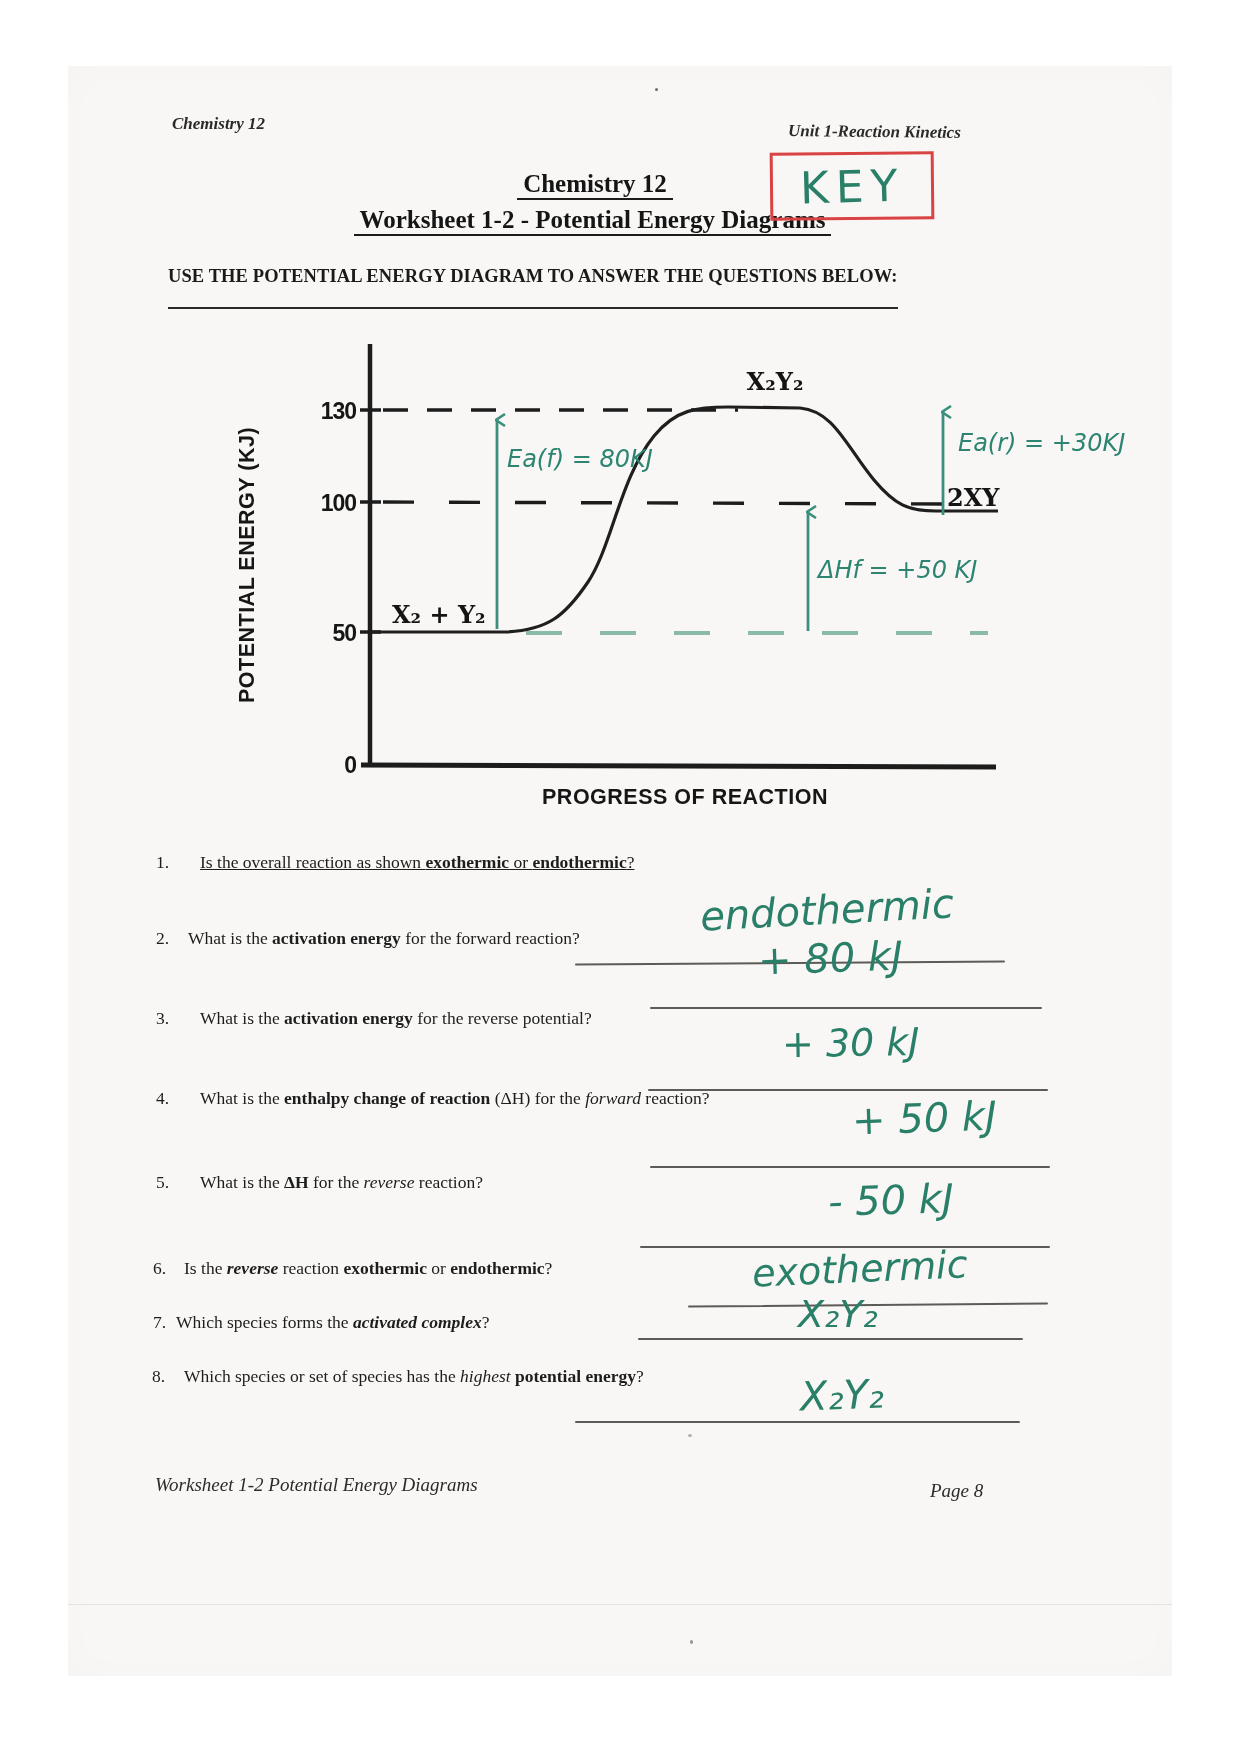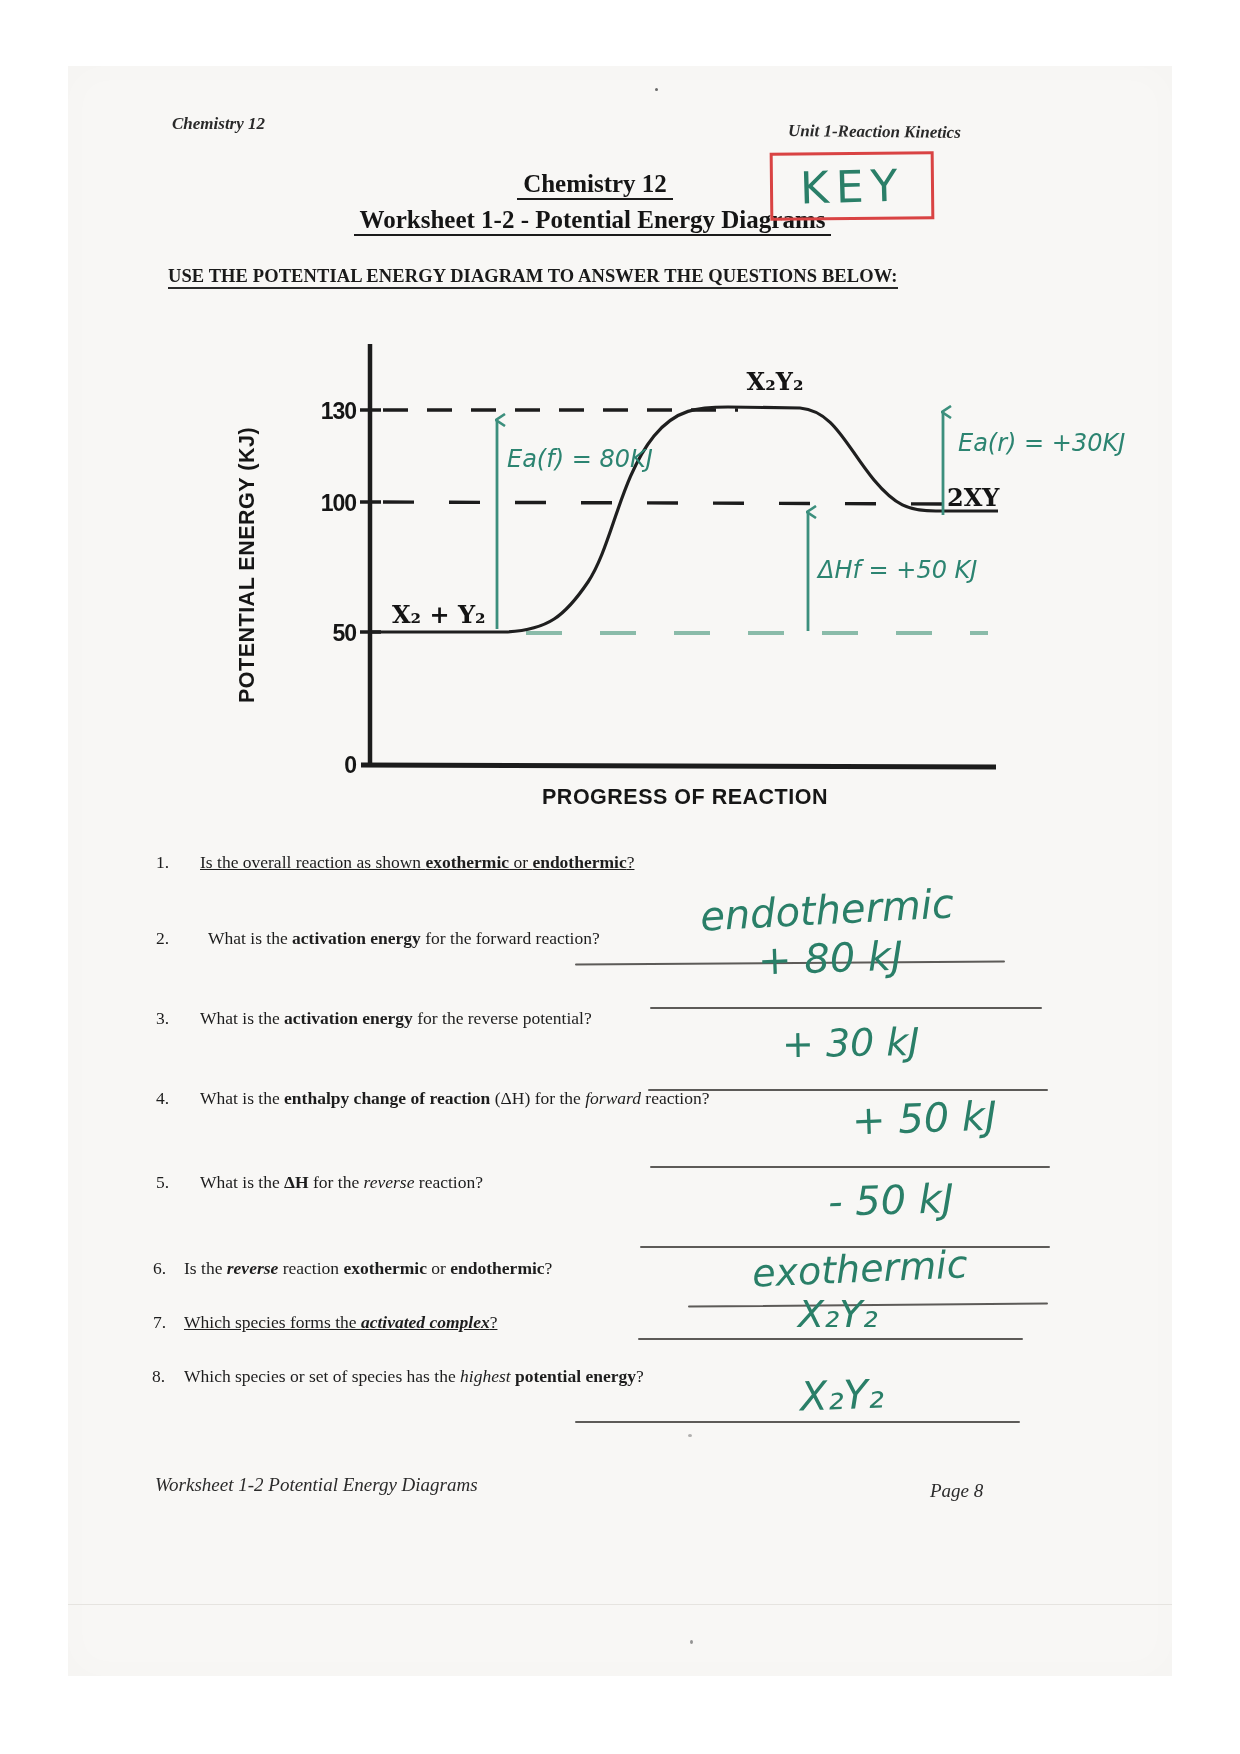--- a/index.html
+++ b/index.html
@@ -21,21 +21,21 @@
     left:770px;top:152px;width:158px;height:62px;
     border:3px solid #d94343;transform:rotate(-0.6deg);
     display:flex;align-items:center;justify-content:center;
   }
   .keytext{
     font-family:"DejaVu Sans",sans-serif;font-size:44px;color:#2a7f68;
     letter-spacing:7px;transform:rotate(-1deg);font-weight:400;
   }
   .instr{
     left:168px;top:266px;font-weight:bold;font-size:18.5px;letter-spacing:0.1px;
-    border-bottom:2px solid #2a2a2a;padding-bottom:0;color:#1a1a1a;
+    border-bottom:2px solid #2a2a2a;padding-bottom:20px;color:#1a1a1a;
   }
   .q{position:absolute;left:0;width:1240px;height:30px;}
   .qnum{position:absolute;left:156px;font-size:17.5px;}
   .qtext{position:absolute;font-size:17.5px;white-space:nowrap;}
   .seg-b{font-weight:bold;}
   .seg-i{font-style:italic;}
   .seg-bi{font-weight:bold;font-style:italic;}
   .ansline{position:absolute;height:2px;background:#5d5b58;border-radius:1px;}
   .ans{
     position:absolute;font-family:"DejaVu Sans",sans-serif;font-style:italic;
@@ -123,21 +123,21 @@
 
 <div class="q" style="top:852px;">
   <span class="qnum">1.</span>
   <span class="qtext" style="left:200px;text-decoration:underline;"><span class="seg-n">Is the overall reaction as shown </span><span class="seg-b">exothermic</span><span class="seg-n"> or </span><span class="seg-b">endothermic</span><span class="seg-n">?</span></span>
 </div>
 <div class="ans" style="left:700px;top:890px;font-size:40px;transform:rotate(-3deg);">endothermic</div>
 <div class="ansline" style="left:575px;top:962px;width:430px;transform:rotate(-0.4deg);"></div>
 
 <div class="q" style="top:928px;">
   <span class="qnum">2.</span>
-  <span class="qtext" style="left:208px;"><span class="seg-n">What is the </span><span class="seg-b">activation energy</span><span class="seg-n"> for the forward reaction?</span></span>
+  <span class="qtext" style="left:188px;"><span class="seg-n">What is the </span><span class="seg-b">activation energy</span><span class="seg-n"> for the forward reaction?</span></span>
 </div>
 <div class="ans" style="left:758px;top:938px;font-size:40px;transform:rotate(-2deg);">+ 80 kJ</div>
 <div class="ansline" style="left:650px;top:1007px;width:392px;"></div>
 
 <div class="q" style="top:1008px;">
   <span class="qnum">3.</span>
   <span class="qtext" style="left:200px;"><span class="seg-n">What is the </span><span class="seg-b">activation energy</span><span class="seg-n"> for the reverse potential?</span></span>
 </div>
 <div class="ans" style="left:782px;top:1024px;font-size:38px;transform:rotate(-1deg);">+ 30 kJ</div>
 <div class="ansline" style="left:648px;top:1089px;width:400px;"></div>
@@ -158,21 +158,21 @@
 
 <div class="q" style="top:1258px;">
   <span class="qnum" style="left:153px;">6.</span>
   <span class="qtext" style="left:184px;"><span class="seg-n">Is the </span><span class="seg-bi">reverse</span><span class="seg-n"> reaction </span><span class="seg-b">exothermic</span><span class="seg-n"> or </span><span class="seg-b">endothermic</span><span class="seg-n">?</span></span>
 </div>
 <div class="ans" style="left:752px;top:1250px;font-size:38px;transform:rotate(-2.5deg);">exothermic</div>
 <div class="ansline" style="left:688px;top:1304px;width:360px;transform:rotate(-0.5deg);"></div>
 
 <div class="q" style="top:1312px;">
   <span class="qnum" style="left:153px;">7.</span>
-  <span class="qtext" style="left:184px;text-decoration:underline;"><span class="seg-n">Which species forms the </span><span class="seg-bi">activated complex</span><span class="seg-n">?</span></span>
+  <span class="qtext" style="left:176px;"><span class="seg-n">Which species forms the </span><span class="seg-bi">activated complex</span><span class="seg-n">?</span></span>
 </div>
 <div class="ans" style="left:798px;top:1295px;font-size:38px;">X₂Y₂</div>
 <div class="ansline" style="left:638px;top:1338px;width:385px;"></div>
 
 <div class="q" style="top:1366px;">
   <span class="qnum" style="left:152px;">8.</span>
   <span class="qtext" style="left:184px;"><span class="seg-n">Which species or set of species has the </span><span class="seg-i">highest</span><span class="seg-n"> </span><span class="seg-b">potential energy</span><span class="seg-n">?</span></span>
 </div>
 <div class="ans" style="left:800px;top:1375px;font-size:40px;transform:rotate(-2deg);">X₂Y₂</div>
 <div class="ansline" style="left:575px;top:1421px;width:445px;"></div>

